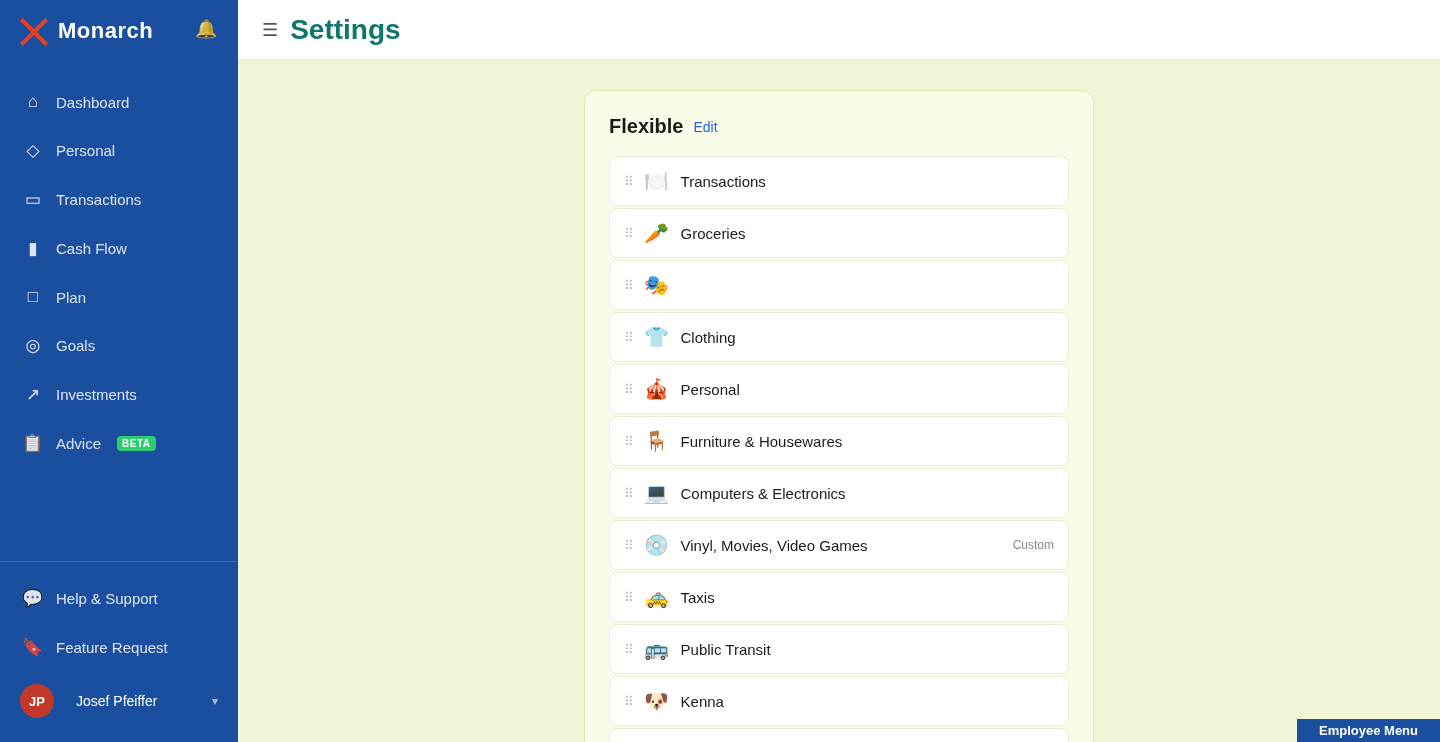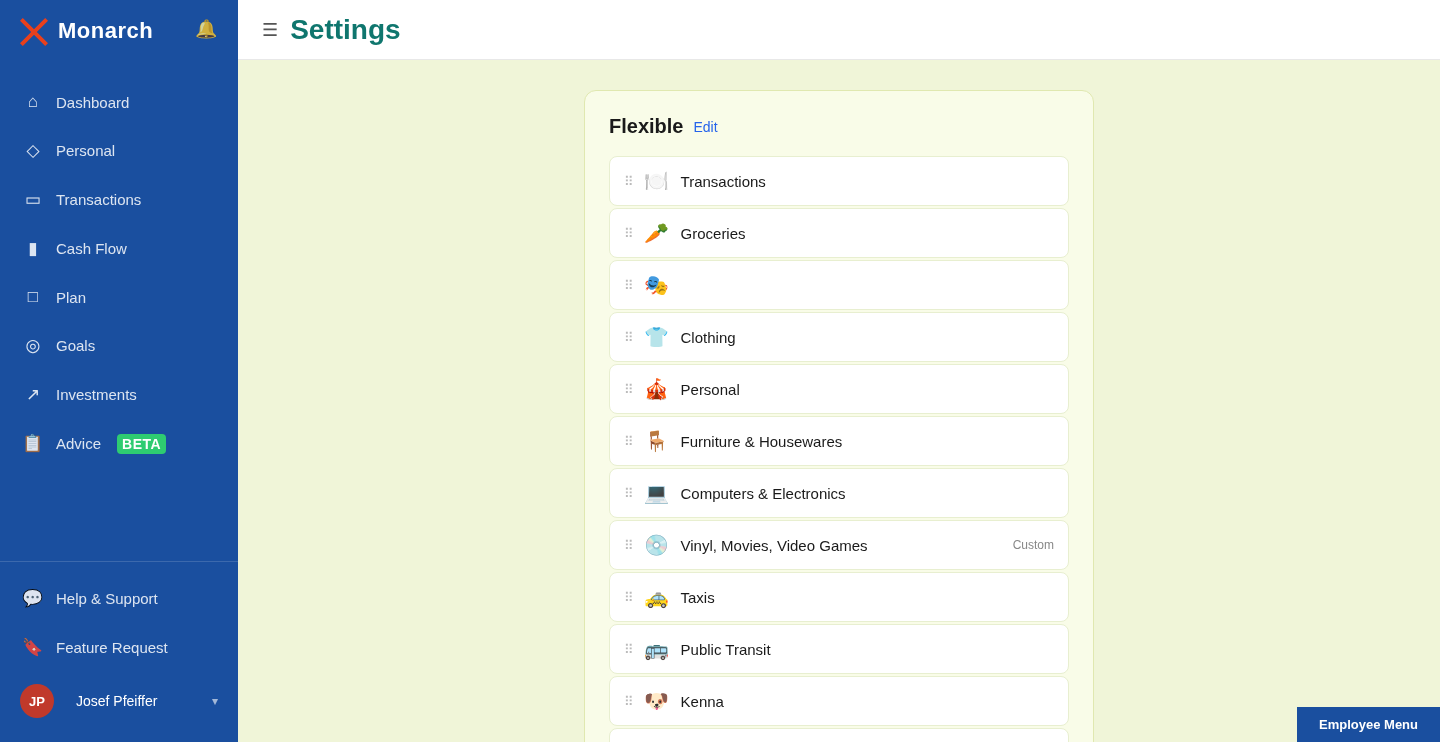--- a/index.html
+++ b/index.html
@@ -56,21 +56,21 @@
       cursor: pointer;
       font-size: 15px;
       font-weight: 500;
       text-decoration: none;
       transition: background 0.15s;
     }
     .nav-item .nav-icon { font-size: 17px; width: 22px; text-align: center; }
     .nav-item .beta-badge {
       background: #2ecc71;
       color: white;
-      font-size: 14px;
+      font-size: 10px;
       font-weight: 700;
       padding: 2px 5px;
       border-radius: 4px;
       margin-left: 4px;
       letter-spacing: 0.5px;
     }
     .sidebar-bottom {
       padding: 12px 0;
       border-top: 1px solid rgba(255,255,255,0.15);
     }
@@ -195,21 +195,21 @@
       font-style: normal;
     }
 
     
     #employee-menu-btn {
       position: fixed;
       bottom: 0;
       right: 0;
       background: #1a4f9f;
       color: white;
-      padding: 10px 22px;
+      padding: 4px 22px;
       font-size: 13px;
       font-weight: 600;
       cursor: pointer;
       border: none;
       border-radius: 0;
     }
 
     
     #content-area::-webkit-scrollbar { width: 6px; }
     #content-area::-webkit-scrollbar-track { background: transparent; }

